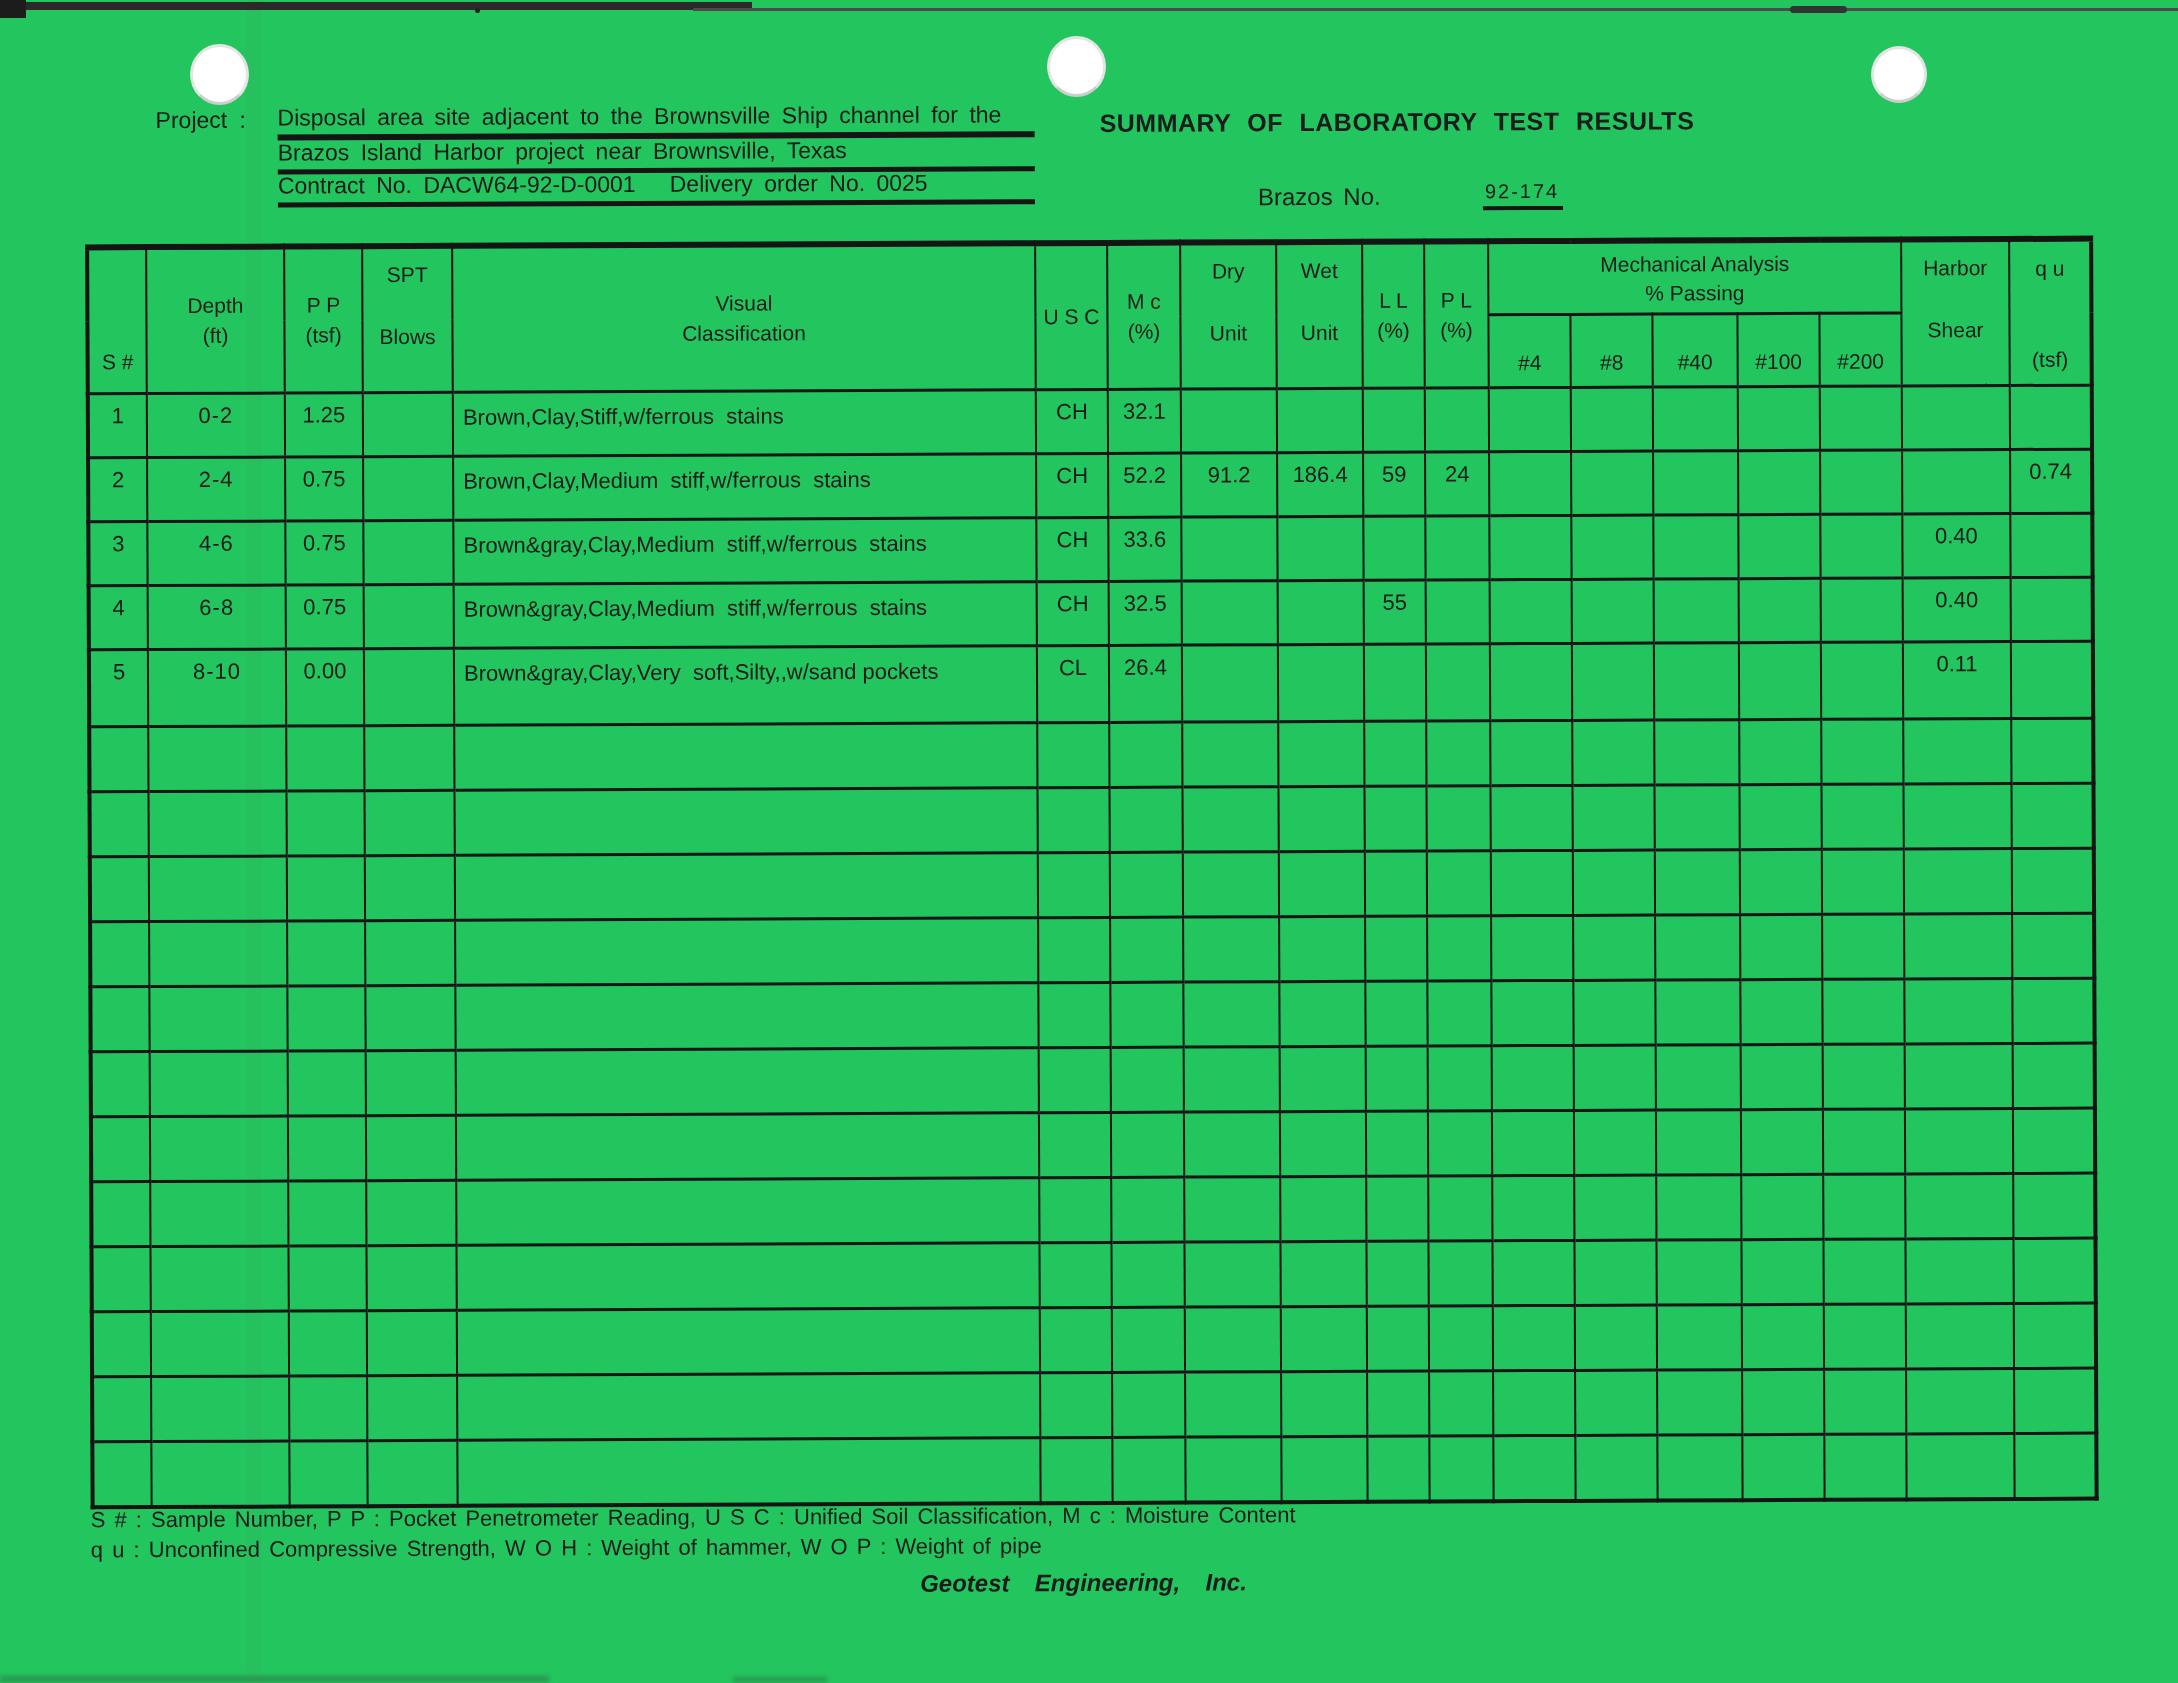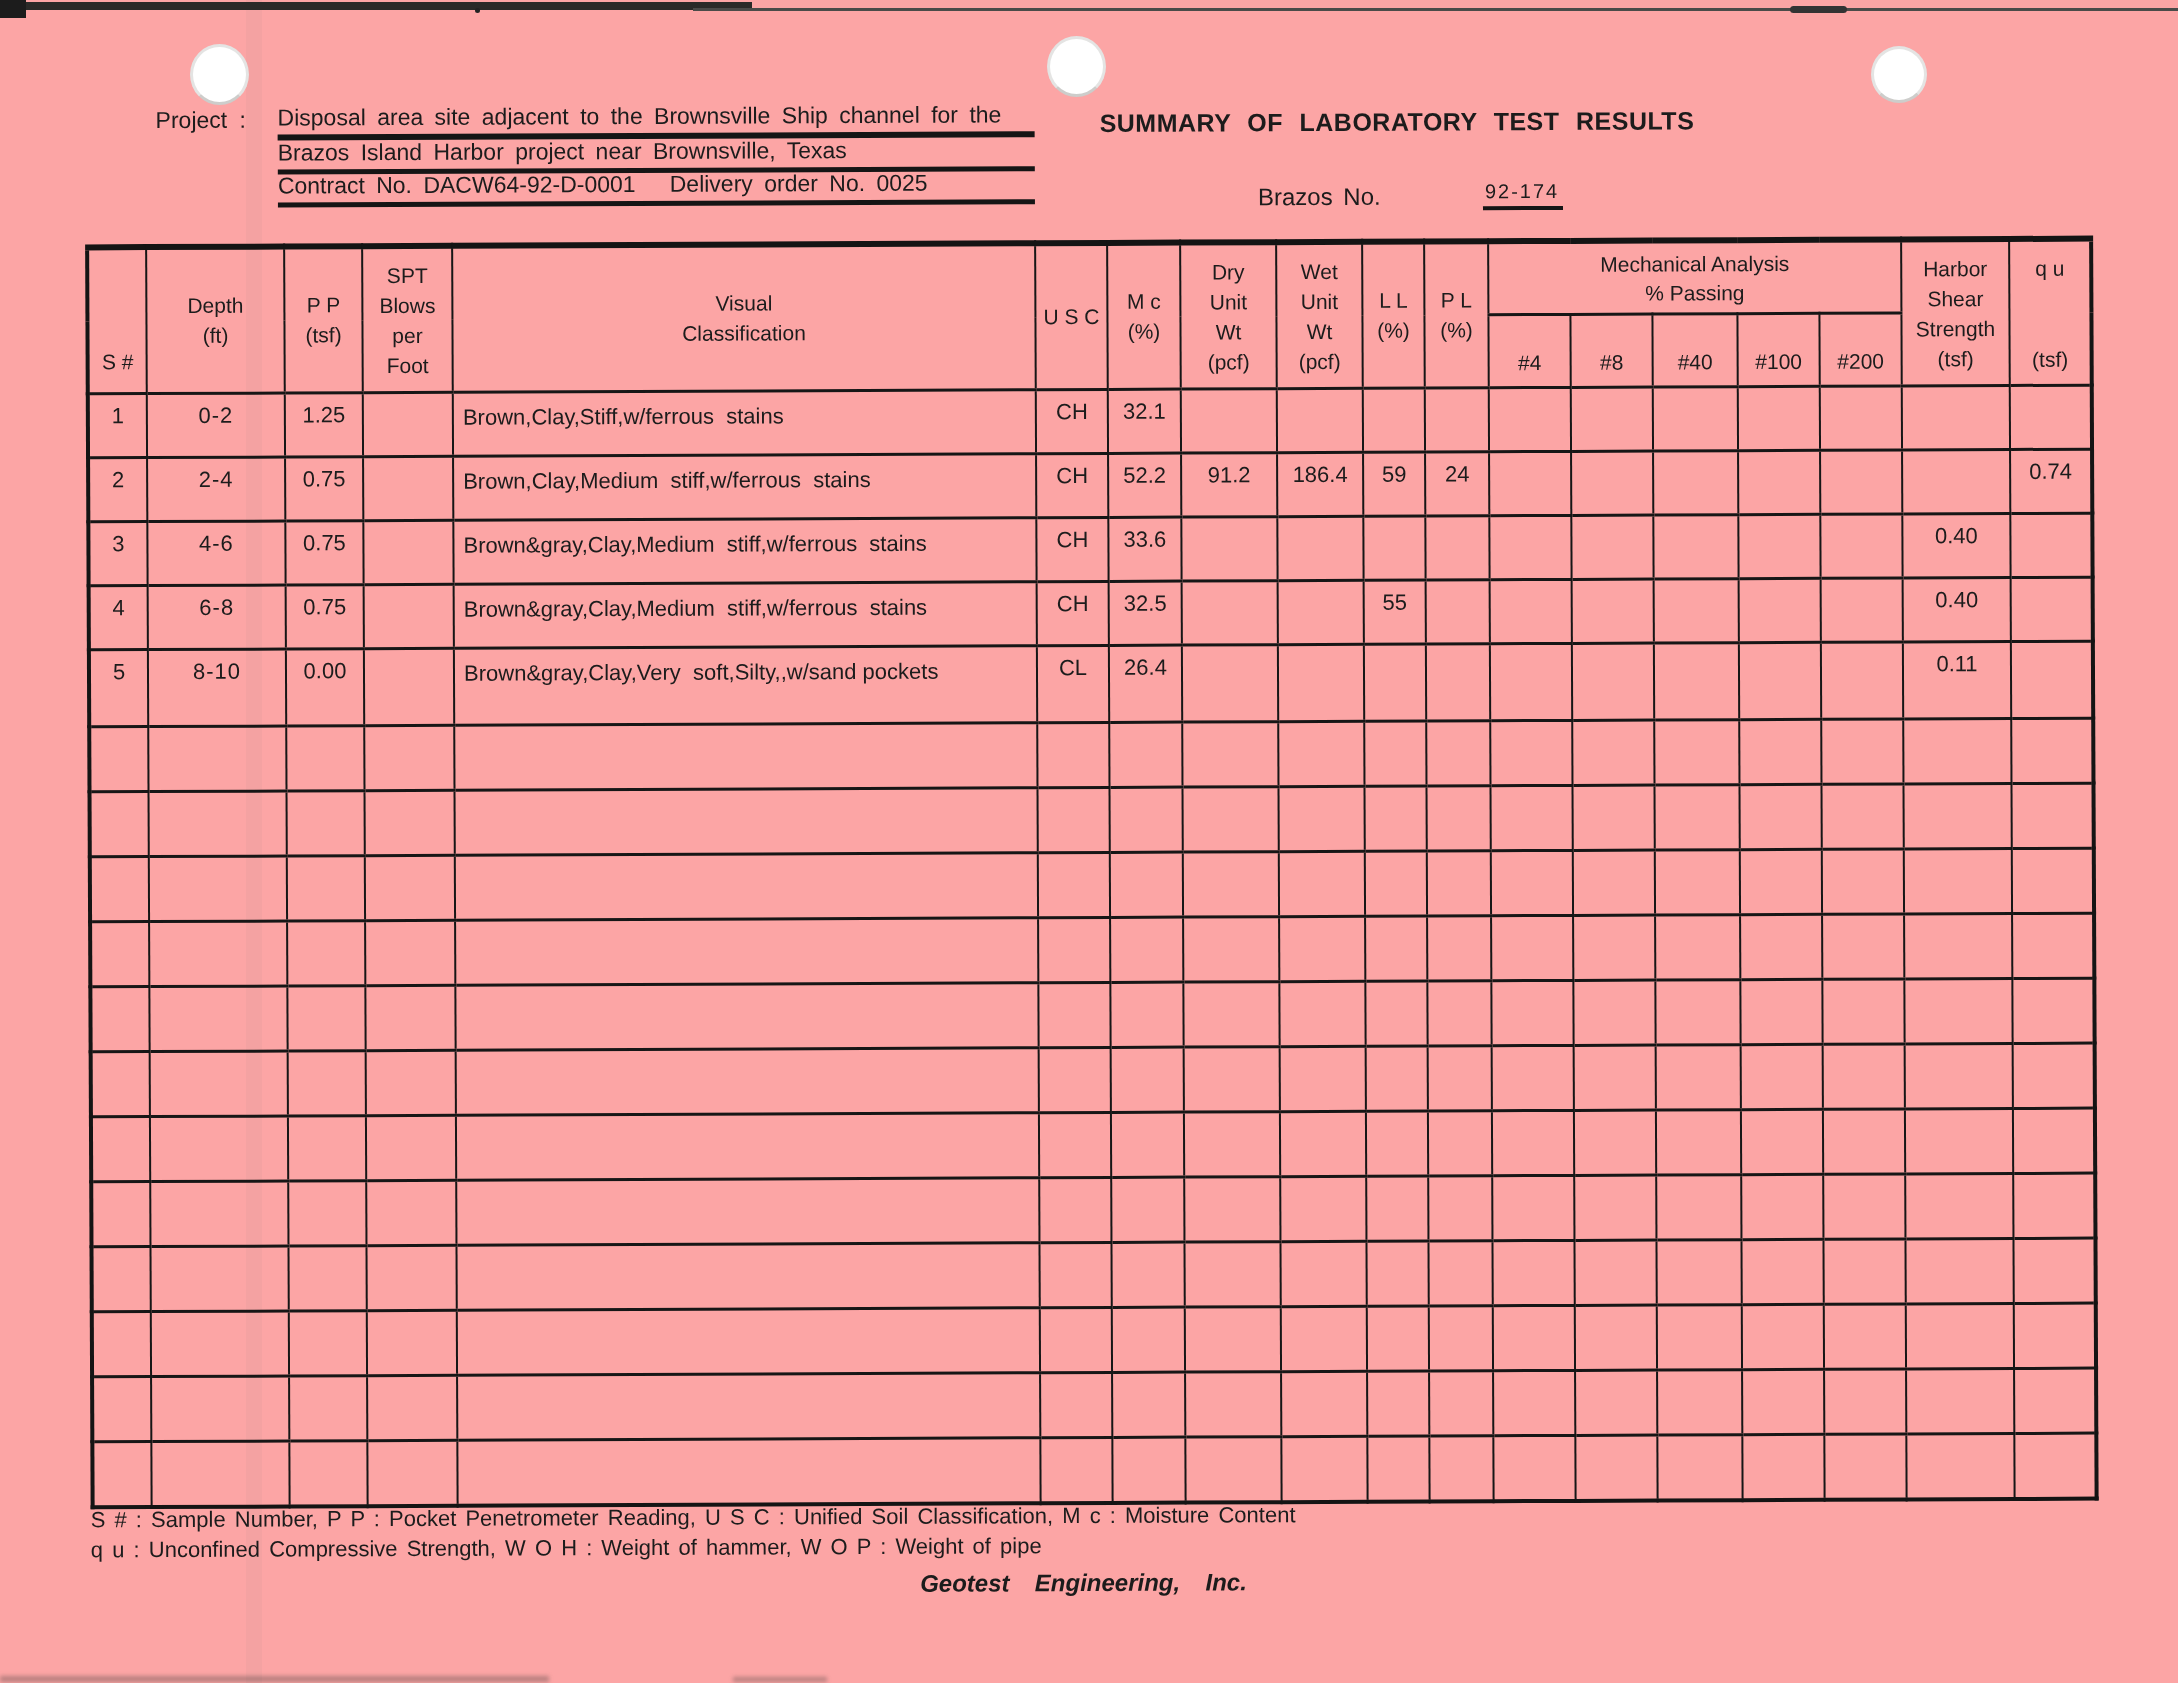--- a/index.html
+++ b/index.html
@@ -1,17 +1,17 @@
 <!DOCTYPE html>
 <html><head>
 <meta charset="utf-8">
 <style>
   html,body{margin:0;padding:0;background:#f2f2f0;}
   .sheet{
-    position:relative;width:2178px;height:1683px;background:#fca5a5;
+    position:relative;width:2178px;height:1683px;background:#22c55e;
     font-family:"Liberation Sans", sans-serif;color:#1c1c1c;overflow:hidden;
   }
   .tilt{position:absolute;inset:0;transform:rotate(-0.25deg);transform-origin:50% 40%;}
   
   .scan-band{position:absolute;left:246px;top:0;width:16px;height:1683px;background:rgba(120,120,115,0.06);}
   .top-edge-a{position:absolute;left:0;top:2px;width:752px;height:8px;background:#2a2a28;}
   .top-edge-b{position:absolute;left:693px;top:8px;width:1485px;height:3px;background:#4a4a48;}
   .top-edge-blob{position:absolute;left:1790px;top:6px;width:57px;height:7px;background:#333;border-radius:4px;}
   .corner-mark{position:absolute;left:0;top:0;width:26px;height:18px;background:#1c1c1c;}
   .top-dot{position:absolute;left:475px;top:8px;width:5px;height:5px;background:#222;border-radius:50%;}
@@ -36,21 +36,21 @@
     border:4px solid #141414;border-top-width:6px;
   }
   table.results th, table.results td{
     border-left:2px solid #161616;border-right:2px solid #161616;
     border-top:3px solid #161616;border-bottom:3px solid #161616;
     margin:0;overflow:hidden;
   }
   th{font-weight:normal;font-size:21px;line-height:30px;padding:0;vertical-align:middle;}
   .vfill{display:flex;flex-direction:column;align-items:center;height:121px;}
   .jc-center{justify-content:center;}
-  .jc-around{justify-content:flex-end;padding:2px 0;}
+  .jc-around{justify-content:space-between;padding:2px 0;gap:32px;}
   .jc-end{justify-content:flex-end;padding-bottom:10px;}
   .jc-between{justify-content:space-between;padding:10px 0 8px 0;}
   th.mech{height:69px;line-height:29px;vertical-align:middle;}
   th.sieve{height:62px;vertical-align:bottom;padding-bottom:8px;text-align:center;}
   td{font-size:22px;vertical-align:top;text-align:center;padding:8px 2px 0 2px;}
   td.c-visual{text-align:left;padding-left:9px;line-height:31px;white-space:pre-wrap;}
   td.c-depth{letter-spacing:1px;border-radius:25px;}
   tr.data-row{height:64px;}
   tr.data-row.tall{height:77px;}
   tr.empty-row{height:65px;}

